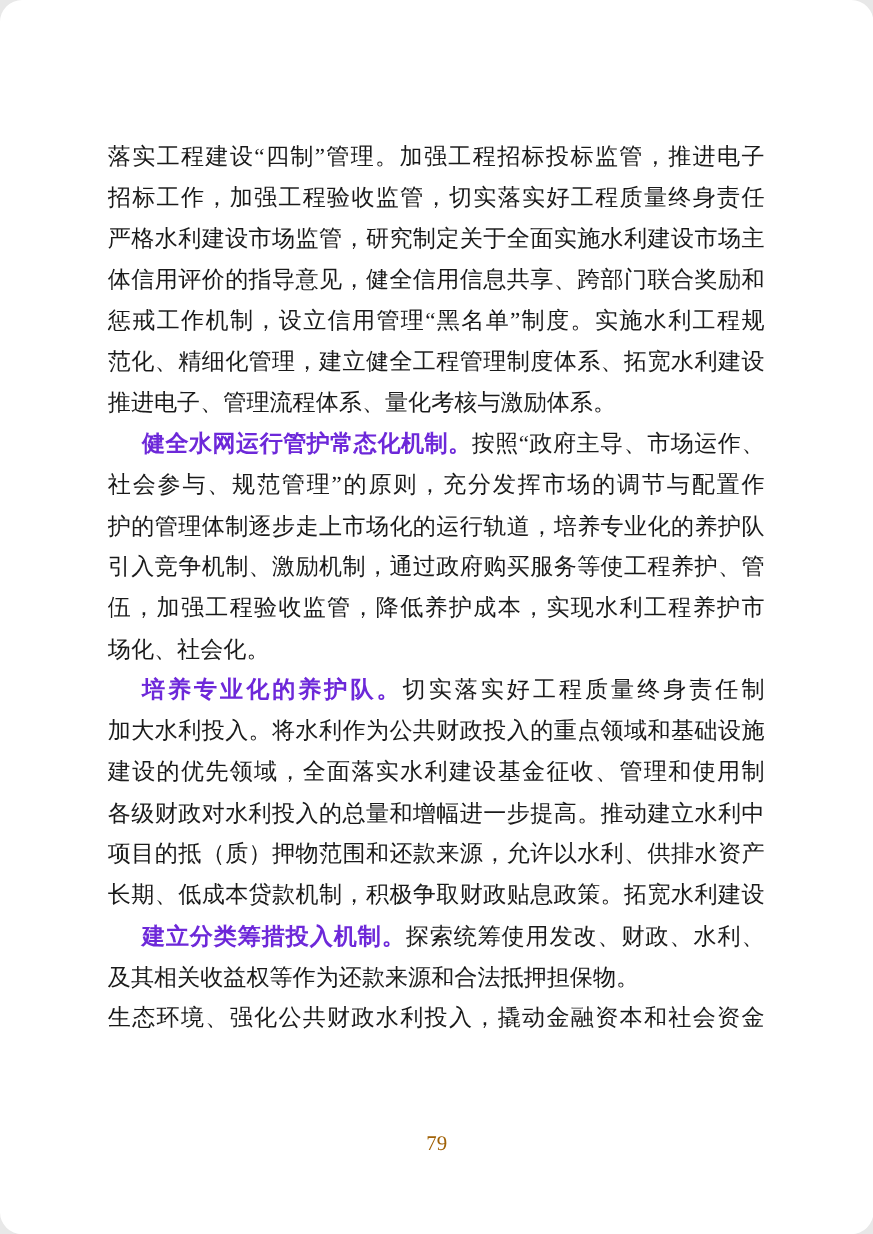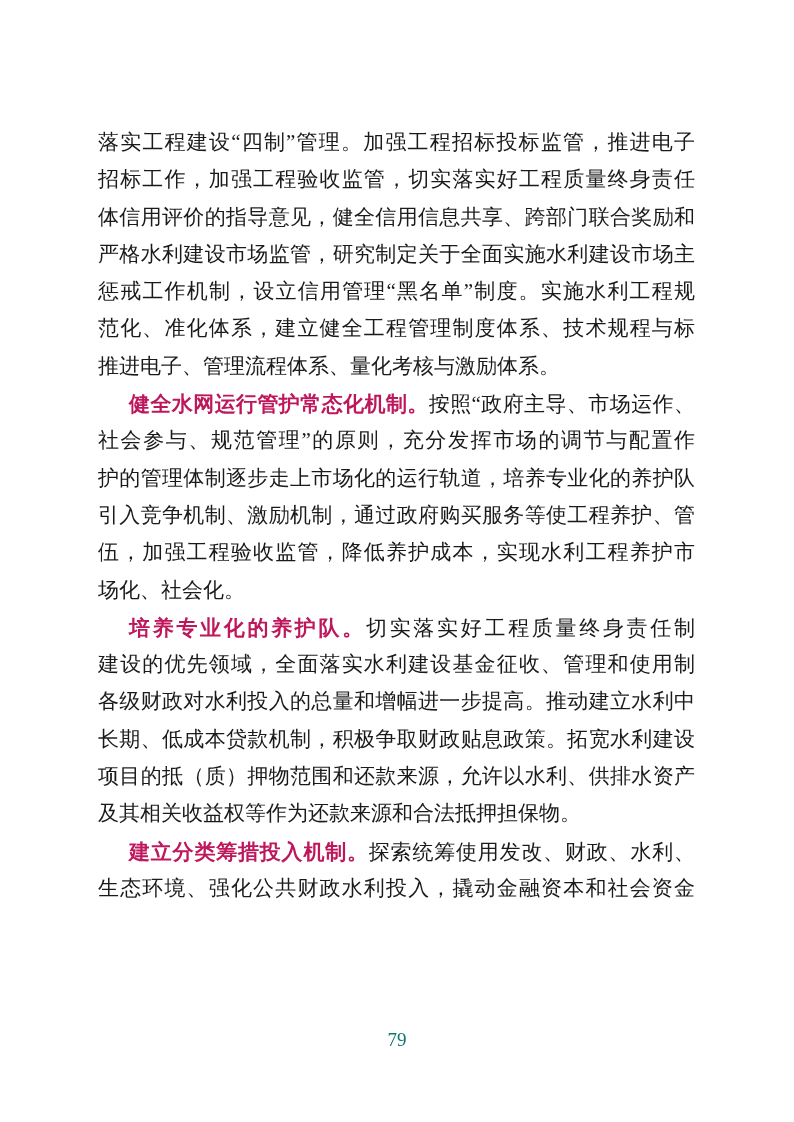--- a/index.html
+++ b/index.html
@@ -4,20 +4,21 @@
 <style>
   html, body { margin: 0; padding: 0; background: #e8e8e8; }
   .page {
     position: relative;
     width: 794px;
     height: 1122px;
     margin: 0 auto;
     background: #ffffff;
     overflow: hidden;
     font-family: "Liberation Serif", "DejaVu Serif", serif;
+    border-radius: 20px;
   }
   .text-block {
     position: absolute;
     left: 98px;
     top: 124px;
     width: 597px;
   }
   .line {
     font-size: 21px;
     line-height: 37.3px;
@@ -27,55 +28,56 @@
     text-align-last: left;
     overflow: hidden;
     white-space: normal;
   }
   .line.fill { text-align-last: justify; }
   .line.indent { text-indent: 31px; }
   .seg { font-weight: normal; }
   .seg.bold {
     font-weight: 700;
     font-family: "Liberation Sans", "DejaVu Sans", sans-serif;
-    color: #be185d;
+    color: #6d28d9;
     margin-top: 41px;
   }
   .footer {
     position: absolute;
     top: 1029px;
     left: 0;
     width: 794px;
     text-align: center;
     font-size: 19px;
-    color: #0f766e;
+    color: #a16207;
     font-family: "Liberation Serif", "DejaVu Serif", serif;
   }
 </style>
 </head>
 <body>
 
 <div class="page">
   <div class="text-block">
       <div class="line fill"><span class="seg">落实工程建设“四制”管理。加强工程招标投标监管，推进电子</span></div>
       <div class="line fill"><span class="seg">招标工作，加强工程验收监管，切实落实好工程质量终身责任制，</span></div>
+      <div class="line fill"><span class="seg">严格水利建设市场监管，研究制定关于全面实施水利建设市场主</span></div>
       <div class="line fill"><span class="seg">体信用评价的指导意见，健全信用信息共享、跨部门联合奖励和</span></div>
-      <div class="line fill"><span class="seg">严格水利建设市场监管，研究制定关于全面实施水利建设市场主</span></div>
       <div class="line fill"><span class="seg">惩戒工作机制，设立信用管理“黑名单”制度。实施水利工程规</span></div>
-      <div class="line fill"><span class="seg">范化、准化体系，建立健全工程管理制度体系、技术规程与标</span></div>
+      <div class="line fill"><span class="seg">范化、精细化管理，建立健全工程管理制度体系、拓宽水利建设</span></div>
       <div class="line"><span class="seg">推进电子、管理流程体系、量化考核与激励体系。</span></div>
       <div class="line fill indent"><span class="seg bold">健全水网运行管护常态化机制。</span><span class="seg">按照“政府主导、市场运作、</span></div>
       <div class="line fill"><span class="seg">社会参与、规范管理”的原则，充分发挥市场的调节与配置作用，</span></div>
       <div class="line fill"><span class="seg">护的管理体制逐步走上市场化的运行轨道，培养专业化的养护队</span></div>
       <div class="line fill"><span class="seg">引入竞争机制、激励机制，通过政府购买服务等使工程养护、管</span></div>
       <div class="line fill"><span class="seg">伍，加强工程验收监管，降低养护成本，实现水利工程养护市</span></div>
       <div class="line"><span class="seg">场化、社会化。</span></div>
       <div class="line fill indent"><span class="seg bold">培养专业化的养护队。</span><span class="seg">切实落实好工程质量终身责任制</span></div>
+      <div class="line fill"><span class="seg">加大水利投入。将水利作为公共财政投入的重点领域和基础设施</span></div>
       <div class="line fill"><span class="seg">建设的优先领域，全面落实水利建设基金征收、管理和使用制度，</span></div>
       <div class="line fill"><span class="seg">各级财政对水利投入的总量和增幅进一步提高。推动建立水利中</span></div>
+      <div class="line fill"><span class="seg">项目的抵（质）押物范围和还款来源，允许以水利、供排水资产</span></div>
       <div class="line fill"><span class="seg">长期、低成本贷款机制，积极争取财政贴息政策。拓宽水利建设</span></div>
-      <div class="line fill"><span class="seg">项目的抵（质）押物范围和还款来源，允许以水利、供排水资产</span></div>
+      <div class="line fill indent"><span class="seg bold">建立分类筹措投入机制。</span><span class="seg">探索统筹使用发改、财政、水利、</span></div>
       <div class="line"><span class="seg">及其相关收益权等作为还款来源和合法抵押担保物。</span></div>
-      <div class="line fill indent"><span class="seg bold">建立分类筹措投入机制。</span><span class="seg">探索统筹使用发改、财政、水利、</span></div>
       <div class="line fill"><span class="seg">生态环境、强化公共财政水利投入，撬动金融资本和社会资金</span></div>
     </div>
   <div class="footer">79</div>
 </div>
 
 </body></html>

